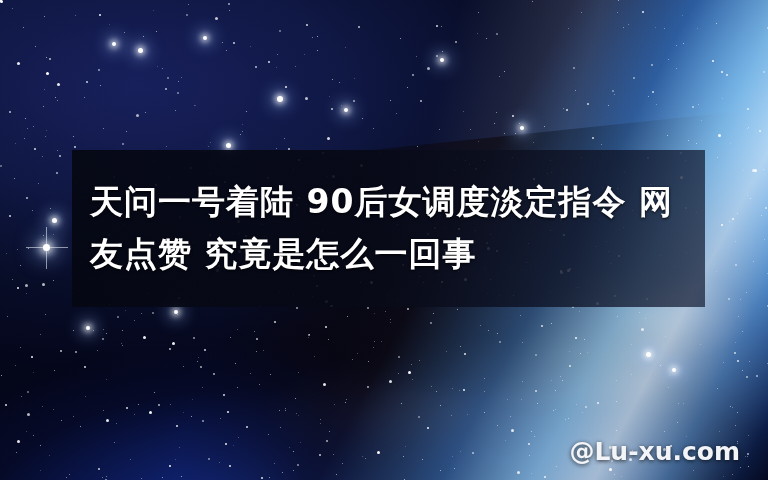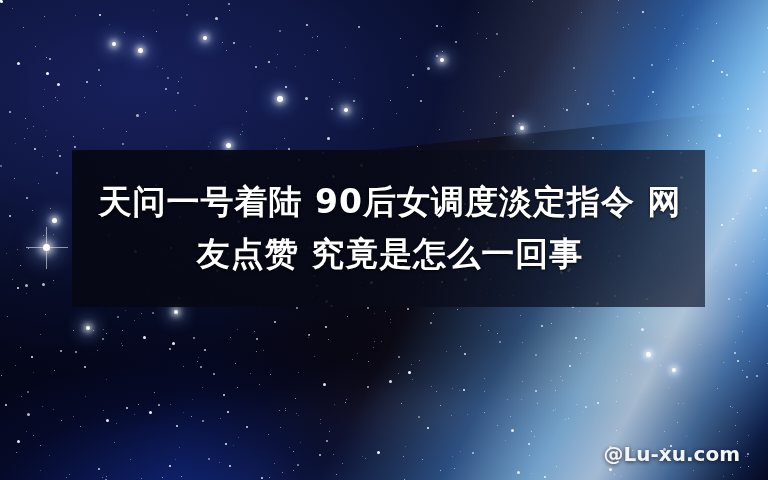--- a/index.html
+++ b/index.html
@@ -7,21 +7,20 @@
     padding: 0;
     background: #000;
   }
   #stage {
     position: relative;
     width: 768px;
     height: 480px;
     overflow: hidden;
     background: #060a20;
     font-family: "DejaVu Sans", sans-serif;
-    text-align: center;
   }
 
   
   .layer { position: absolute; inset: 0; }
 
   #base-sky {
     background:
       radial-gradient(ellipse 70% 60% at 18% 18%, #18205c 0%, #101845 38%, #080d28 70%, #04061a 100%),
       linear-gradient(160deg, #141e5e 0%, #0e1646 35%, #070b25 65%, #03050f 100%);
   }
@@ -111,21 +110,21 @@
     white-space: pre-line;
   }
 
   
   #watermark {
     position: absolute;
     right: 28px;
     bottom: 14px;
     color: #f2f4f8;
     font-family: "DejaVu Sans", sans-serif;
-    font-size: 20px;
+    font-size: 25px;
     font-weight: bold;
     letter-spacing: 0px;
     text-shadow: 0 1px 4px rgba(0,0,0,0.75);
   }
 </style>
 </head>
 <body>
 
 <div id="stage">
 

